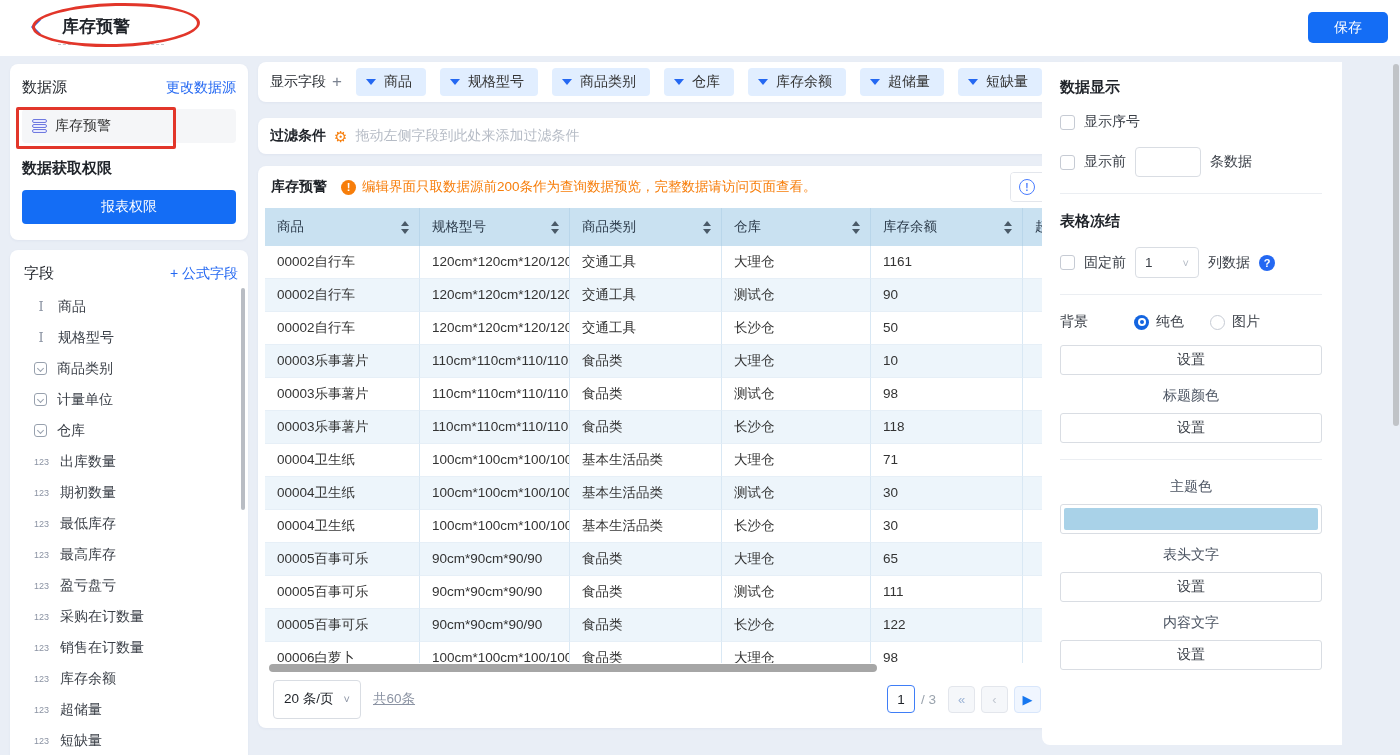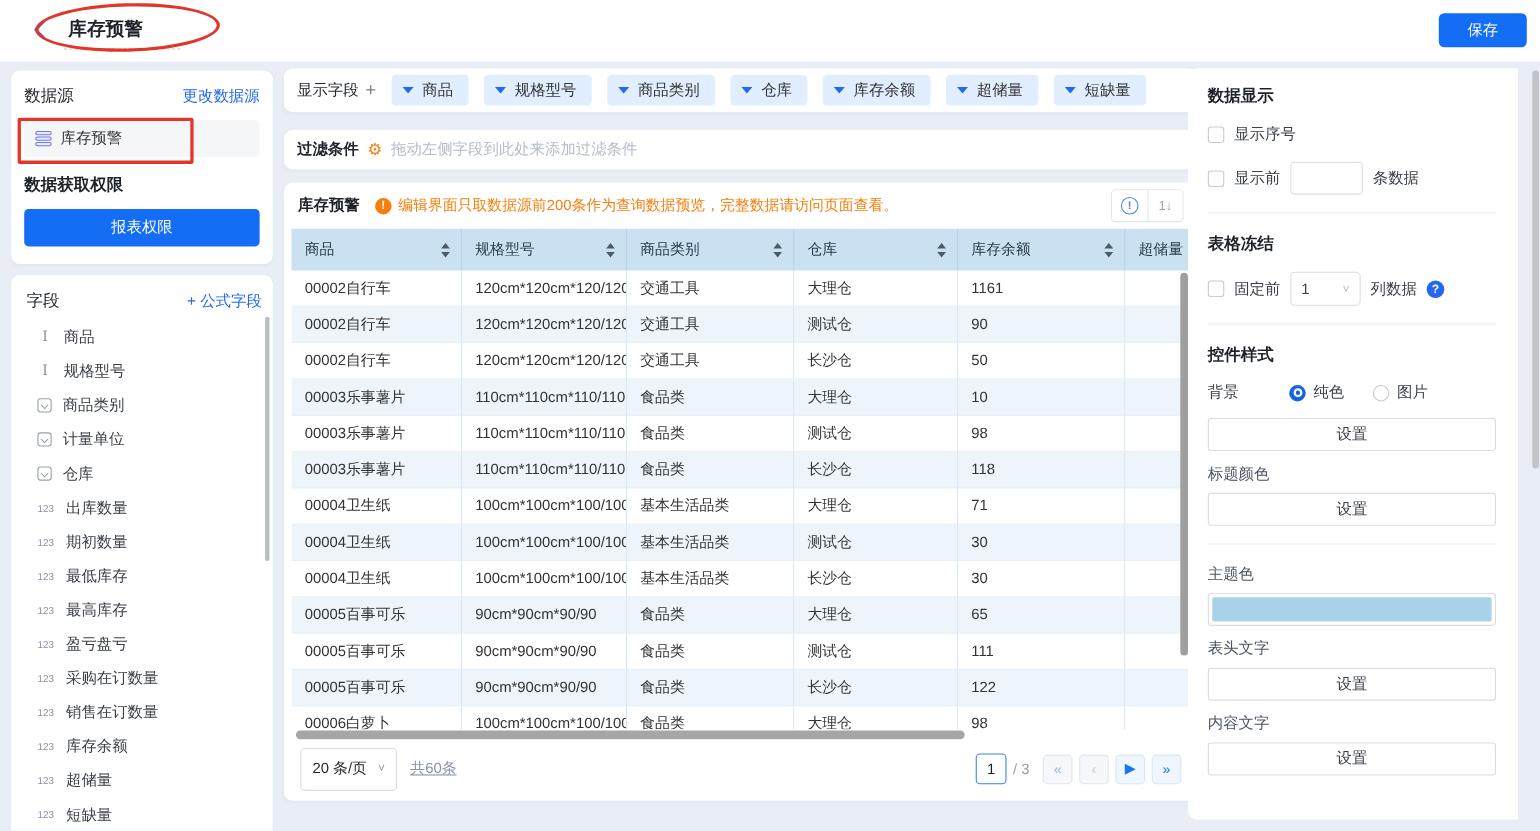--- a/index.html
+++ b/index.html
@@ -93,39 +93,39 @@
   .ptotal { font-size:13.5px; color:#8b93a3; flex:1;text-decoration:underline; }
   .pright { display:flex; align-items:center; gap:6px; }
   .pcur { width:28px; height:28px; border:1px solid #3f7ef7; border-radius:4px; text-align:center; font-size:13.5px; color:#1f2329; background:#fff; }
   .pof { font-size:13.5px; color:#9aa3ad; margin-right:6px; }
   .nav-btn { width:27px; height:27px; border:1px solid #e3e6ec; background:#f5f7fa; border-radius:4px; display:flex; align-items:center; justify-content:center; font-size:13px; cursor:pointer; }
   .nav-first { color:#9db4d6; }
   .nav-prev { color:#c2c8d2; }
   .nav-next,.nav-last { color:#1677f0; background:#f0f6ff; border-color:#d8e6fb; }
 
   
-  .right-panel { position:absolute; left:1080px; top:62px; width:300px; height:683px; background:#fff; border-radius:8px 0 0 8px; padding:16px 20px 0 18px; overflow:hidden; }
+  .right-panel { position:absolute; left:1042px; top:62px; width:300px; height:683px; background:#fff; border-radius:8px 0 0 8px; padding:16px 20px 0 18px; overflow:hidden; }
   .rp-h { font-size:15px; font-weight:700; color:#1f2329; margin-bottom:16px; }
   .rp-row { display:flex; align-items:center; gap:9px; margin-bottom:16px; }
   .cbx { width:15px; height:15px; border:1px solid #c6cbd4; border-radius:3px; background:#fff; flex:none; cursor:pointer; }
   .rp-lab { font-size:14px; color:#3a3f47; }
   .mini-input { width:66px; height:30px; border:1px solid #d9dde3; border-radius:4px; background:#fff; font-size:13.5px; padding:0 8px; }
   .mini-select { width:64px; height:31px; border:1px solid #d9dde3; border-radius:4px; display:flex; align-items:center; justify-content:space-between; padding:0 9px; font-size:13.5px; color:#3a3f47; cursor:pointer; }
   .mini-select .caret { color:#b3bac4; font-size:11px; }
   .q-ic { width:16px; height:16px; border-radius:50%; background:#2468f2; color:#fff; font-size:11px; font-weight:700; display:flex; align-items:center; justify-content:center; }
   .divider { border-top:1px solid #ebeef2; margin:4px 0 18px; }
   .radio-row { display:flex; align-items:center; margin-bottom:14px; }
   .radio-row .rlab { font-size:14px; color:#3a3f47; width:74px; }
   .radio { display:flex; align-items:center; gap:7px; margin-right:26px; cursor:pointer; }
   .rdot { width:15px; height:15px; border-radius:50%; border:1px solid #c6cbd4; background:#fff; position:relative; flex:none; }
   .rdot.on { border:none; background:#1465e0; }
   .rdot.on::after { content:""; position:absolute; left:3.5px; top:3.5px; width:8px; height:8px; background:#fff; border-radius:50%; }
   .rdot.on::before { content:""; position:absolute; left:5.5px; top:5.5px; width:4px; height:4px; background:#1465e0; border-radius:50%; z-index:1; }
   .set-btn { width:100%; height:30px; border:1px solid #d9dde3; border-radius:3px; background:#fff; font-size:14px; color:#3a3f47; cursor:pointer; margin-bottom:12px; }
-  .sub-lab { font-size:14px; color:#4a5361; margin-bottom:8px; }
+  .sub-lab { font-size:14px; color:#4a5361; margin-bottom:8px;text-align:center; }
   .swatch { width:100%; height:30px; border:1px solid #d9dde3; border-radius:3px; padding:3px; margin-bottom:12px; }
   .swatch-fill { width:100%; height:100%; border-radius:2px; }
   .page-scrollbar { position:absolute; right:1px; top:64px; width:6px; height:362px; background:#c0c3c7; border-radius:3px; z-index:7; }
 </style>
 </head>
 <body>
 
 <div class="topbar">
   <span class="back-ic">
     <svg viewBox="0 0 24 24">
@@ -480,21 +480,20 @@
     <span class="mini-select">
       <span>1</span>
       <span class="caret">˅</span>
     </span>
     <span class="rp-lab">列数据</span>
     <span class="q-ic">?</span>
   </div>
 
   <div class="divider"></div>
 
-  <div class="rp-h">控件样式</div>
   <div class="radio-row">
     <span class="rlab">背景</span>
     <span class="radio">
       <span class="rdot on"></span>
       <span class="rp-lab">纯色</span>
     </span>
     <span class="radio">
       <span class="rdot"></span>
       <span class="rp-lab">图片</span>
     </span>

